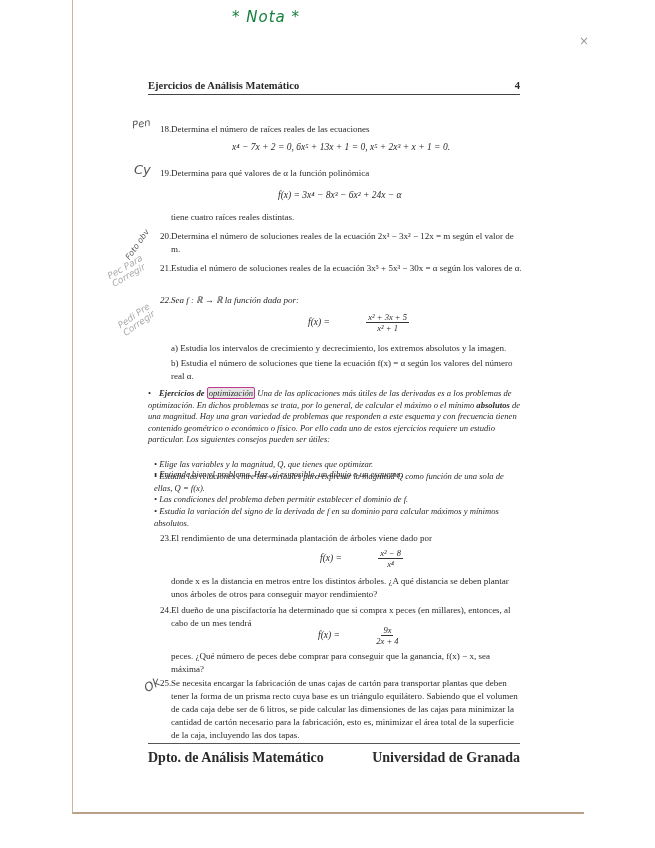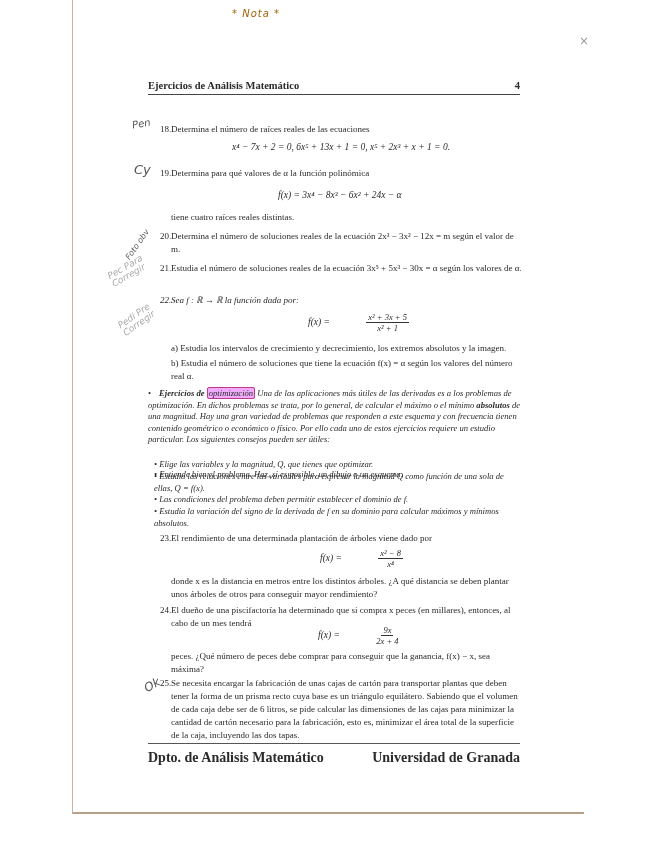--- a/index.html
+++ b/index.html
@@ -5,36 +5,36 @@
   html, body { margin: 0; padding: 0; }
   body {
     width: 655px; height: 848px; background: #ffffff; position: relative;
     font-family: "Liberation Serif", "DejaVu Serif", serif; color: #2a2a2a; overflow: hidden;
   }
   .page-border {
     position: absolute; left: 72px; top: -2px; width: 511px; height: 814px;
     border-left: 1px solid #c9b49e; border-bottom: 2px solid #b9a08a;
   }
   .hand { position: absolute; font-family: "DejaVu Sans", sans-serif; font-style: italic; }
-  .nota { left: 232px; top: 8px; color: #a16207; font-size: 10px; letter-spacing: 1px; }
+  .nota { left: 232px; top: 8px; color: #15803d; font-size: 15px; letter-spacing: 1px; }
   .x-mark { left: 579px; top: 34px; color: #999; font-size: 12px; }
   .header {
     position: absolute; left: 148px; top: 80px; width: 372px;
     display: flex; justify-content: space-between; font-weight: bold; font-size: 10.5px;
     border-bottom: 1px solid #444; padding-bottom: 3px;
   }
   .problem { position: absolute; left: 161px; width: 362px; font-size: 9px; line-height: 13px; }
   .num { position: absolute; left: -1px; }
   .txt { margin-left: 10px; }
   .eq { position: absolute; font-size: 9.5px; font-style: italic; }
   .frac { display: inline-flex; flex-direction: column; align-items: center; vertical-align: middle; font-size: 8.5px; margin-left: 34px; }
   .frac .top { border-bottom: 1px solid #333; padding: 0 2px; }
   .opt { position: absolute; left: 148px; top: 388px; width: 376px; font-size: 8.6px; line-height: 11.5px; font-style: italic; }
   .opt b { }
-  .hl { border: 1.5px solid #c2388f; background: #f0abfc; padding: 0 1px; border-radius: 2px; }
+  .hl { border: 1.5px solid #c2388f; background: #e5e5e5; padding: 0 1px; border-radius: 2px; }
   .tips { position: absolute; left: 154px; width: 370px; font-size: 8.6px; line-height: 11.5px; font-style: italic; }
   .footer {
     position: absolute; left: 148px; top: 743px; width: 372px; display: flex; justify-content: space-between;
     font-weight: bold; font-size: 14px; border-top: 1px solid #555; padding-top: 6px;
   }
   .annot { color: #555; font-size: 10px; }
   .annot-light { color: #aaa; font-size: 9px; }
 </style>
 </head>
 <body>

